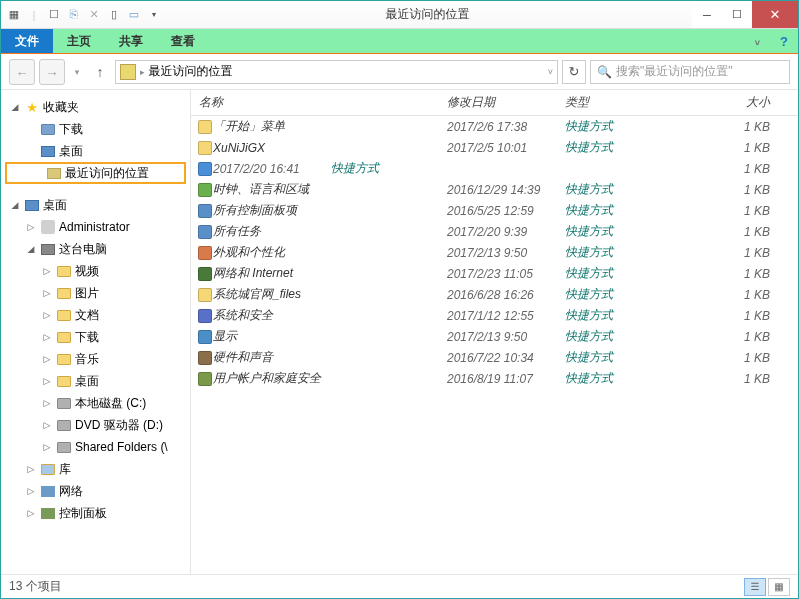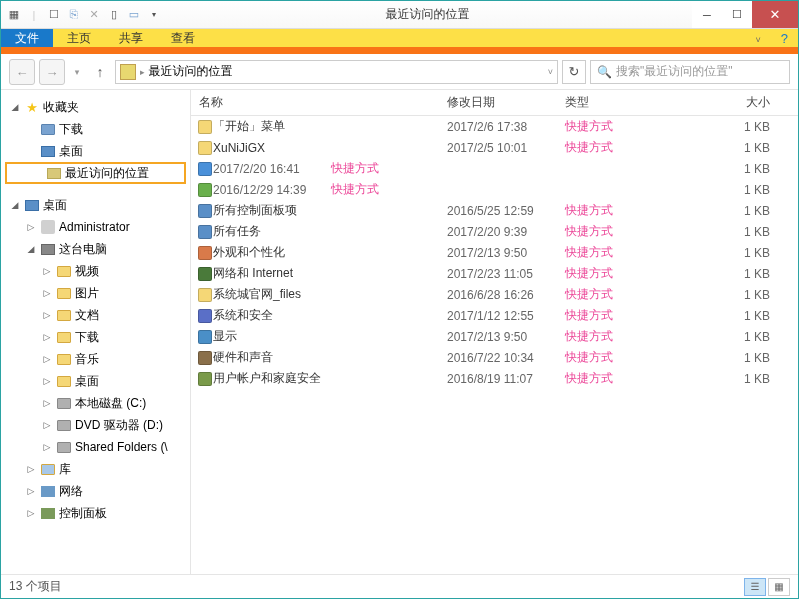--- a/index.html
+++ b/index.html
@@ -5,21 +5,21 @@
 * { margin: 0; padding: 0; box-sizing: border-box; font-family: "Microsoft YaHei", "Segoe UI", sans-serif; }
 body { background: #fff; width: 799px; height: 599px; overflow: hidden; border: 1px solid #2ba3a3; }
 .titlebar { height: 28px; background: linear-gradient(#fff, #f8f8f8); display: flex; align-items: center; border-bottom: 1px solid #ddd; }
 .tb-left { display: flex; align-items: center; gap: 2px; padding-left: 4px; }
 .tb-icon { width: 18px; height: 18px; display: flex; align-items: center; justify-content: center; font-size: 11px; color: #555; }
 .tb-title { flex: 1; text-align: center; font-size: 12px; color: #333; }
 .tb-ctrl { display: flex; height: 100%; }
 .tb-btn { width: 30px; height: 100%; display: flex; align-items: center; justify-content: center; font-size: 11px; }
 .tb-min, .tb-max { background: #fff; color: #333; }
 .tb-close { background: #c75050; color: #fff; width: 46px; font-size: 13px; }
-.ribbon { height: 25px; background: #fde047; display: flex; align-items: center; border-bottom: 7px solid #f97316; }
+.ribbon { height: 25px; background: #86efac; display: flex; align-items: center; border-bottom: 1px solid #f97316; font-weight: bold; }
 .ribbon-file { background: #1979ca; color: #fff; padding: 4px 14px; font-size: 12px; height: 100%; display: flex; align-items: center; }
 .ribbon-tab { padding: 4px 14px; font-size: 12px; color: #333; }
 .ribbon-spacer { flex: 1; }
 .ribbon-help { padding: 0 10px; color: #1979ca; font-size: 13px; }
 .ribbon-help .chev { font-size: 9px; color: #666; margin-left: 2px; }
 .navbar { height: 36px; display: flex; align-items: center; gap: 4px; padding: 0 8px; border-bottom: 1px solid #e5e5e5; }
 .nav-btn { width: 26px; height: 26px; border: 1px solid #ccc; border-radius: 3px; display: flex; align-items: center; justify-content: center; font-size: 13px; color: #999; background: #f5f5f5; }
 .nav-btn.small { width: 16px; border: none; background: none; font-size: 9px; }
 .nav-up { width: 22px; height: 22px; display: flex; align-items: center; justify-content: center; font-size: 14px; color: #555; }
 .addr { flex: 1; height: 24px; border: 1px solid #ccc; display: flex; align-items: center; padding: 0 4px; font-size: 12px; gap: 4px; }
@@ -33,31 +33,31 @@
 .tree-item { display: flex; align-items: center; height: 22px; padding-left: 8px; gap: 2px; }
 .tree-item .arrow { width: 12px; font-size: 9px; color: #666; text-align: center; }
 .tree-item .arrow.empty { visibility: hidden; }
 .tree-item .ico { width: 18px; height: 16px; display: flex; align-items: center; justify-content: center; }
 .tree-item.selected { background: #fff; border: 2px solid #f5a623; margin: 0 4px; padding-left: 4px; }
 .tree-item.l1 { padding-left: 24px; }
 .tree-item.l2 { padding-left: 40px; }
 .folder-ico { width: 14px; height: 11px; background: #f5d776; border: 1px solid #d4a840; border-radius: 1px; }
 .star-ico { color: #f5c518; font-size: 13px; }
 .comp-ico { width: 14px; height: 11px; background: #5a8fc7; border: 1px solid #3a6fa7; }
-.main { flex: 1; overflow: auto; }
+.main { flex: 1; overflow: auto; font-style: italic; }
 .cols { display: flex; height: 26px; align-items: center; border-bottom: 1px solid #e5e5e5; font-size: 12px; color: #444; }
 .col-name { width: 256px; padding-left: 8px; }
 .col-date { width: 118px; }
 .col-type { width: 120px; }
 .col-size { flex: 1; text-align: right; padding-right: 28px; }
 .row { display: flex; height: 21px; align-items: center; font-size: 12px; color: #333; }
 .row .ic { width: 22px; display: flex; justify-content: center; padding-left: 6px; }
 .row .nm { width: 234px; }
 .row .dt { width: 118px; color: #666; }
-.row .tp { width: 120px; color: #ec4899; }
+.row .tp { width: 120px; color: #0f766e; }
 .row .sz { flex: 1; text-align: right; padding-right: 28px; color: #666; }
 .file-ico { width: 14px; height: 14px; display: inline-block; }
 .statusbar { height: 24px; border-top: 1px solid #e5e5e5; display: flex; align-items: center; padding: 0 8px; font-size: 12px; color: #555; }
 .status-right { margin-left: auto; display: flex; gap: 2px; }
 .view-btn { width: 22px; height: 18px; border: 1px solid #ccc; display: flex; align-items: center; justify-content: center; font-size: 10px; color: #666; }
 .view-btn.active { background: #cde6f7; border-color: #7eb4ea; }
 </style>
 </head>
 <body>
 
@@ -280,20 +280,21 @@
             <span class="file-ico" style="background:#4a90d9;border:1px solid rgba(0,0,0,0.2);border-radius:2px"></span>
           </span>
           <span class="dt">2017/2/20 16:41</span>
           <span class="tp">快捷方式</span>
           <span class="sz">1 KB</span>
         </div>
         <div class="row">
           <span class="ic">
             <span class="file-ico" style="background:#6ab04c;border:1px solid rgba(0,0,0,0.2);border-radius:2px"></span>
           </span>
+          <span class="nm">时钟、语言和区域</span>
           <span class="dt">2016/12/29 14:39</span>
           <span class="tp">快捷方式</span>
           <span class="sz">1 KB</span>
         </div>
         <div class="row">
           <span class="ic">
             <span class="file-ico" style="background:#5a8fc7;border:1px solid rgba(0,0,0,0.2);border-radius:2px"></span>
           </span>
           <span class="nm">所有控制面板项</span>
           <span class="dt">2016/5/25 12:59</span>

